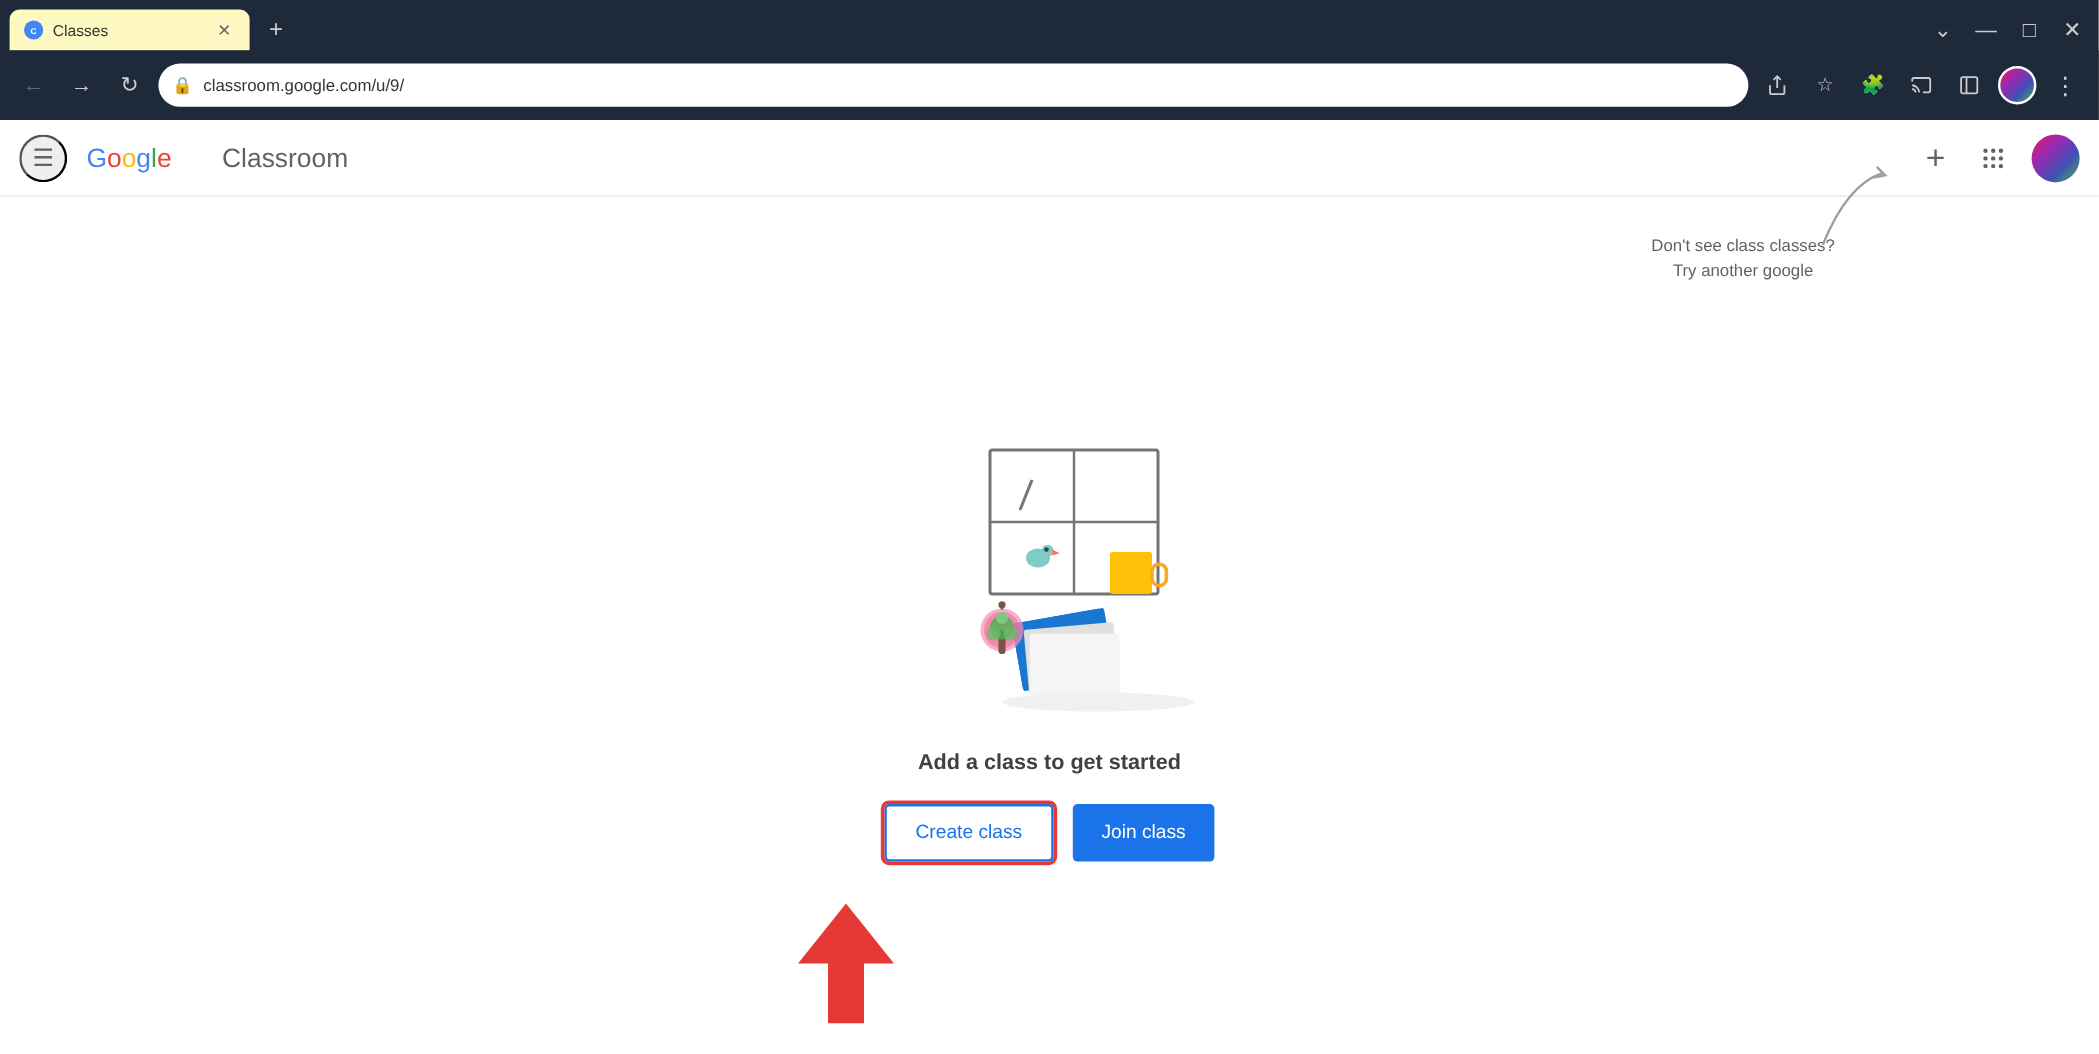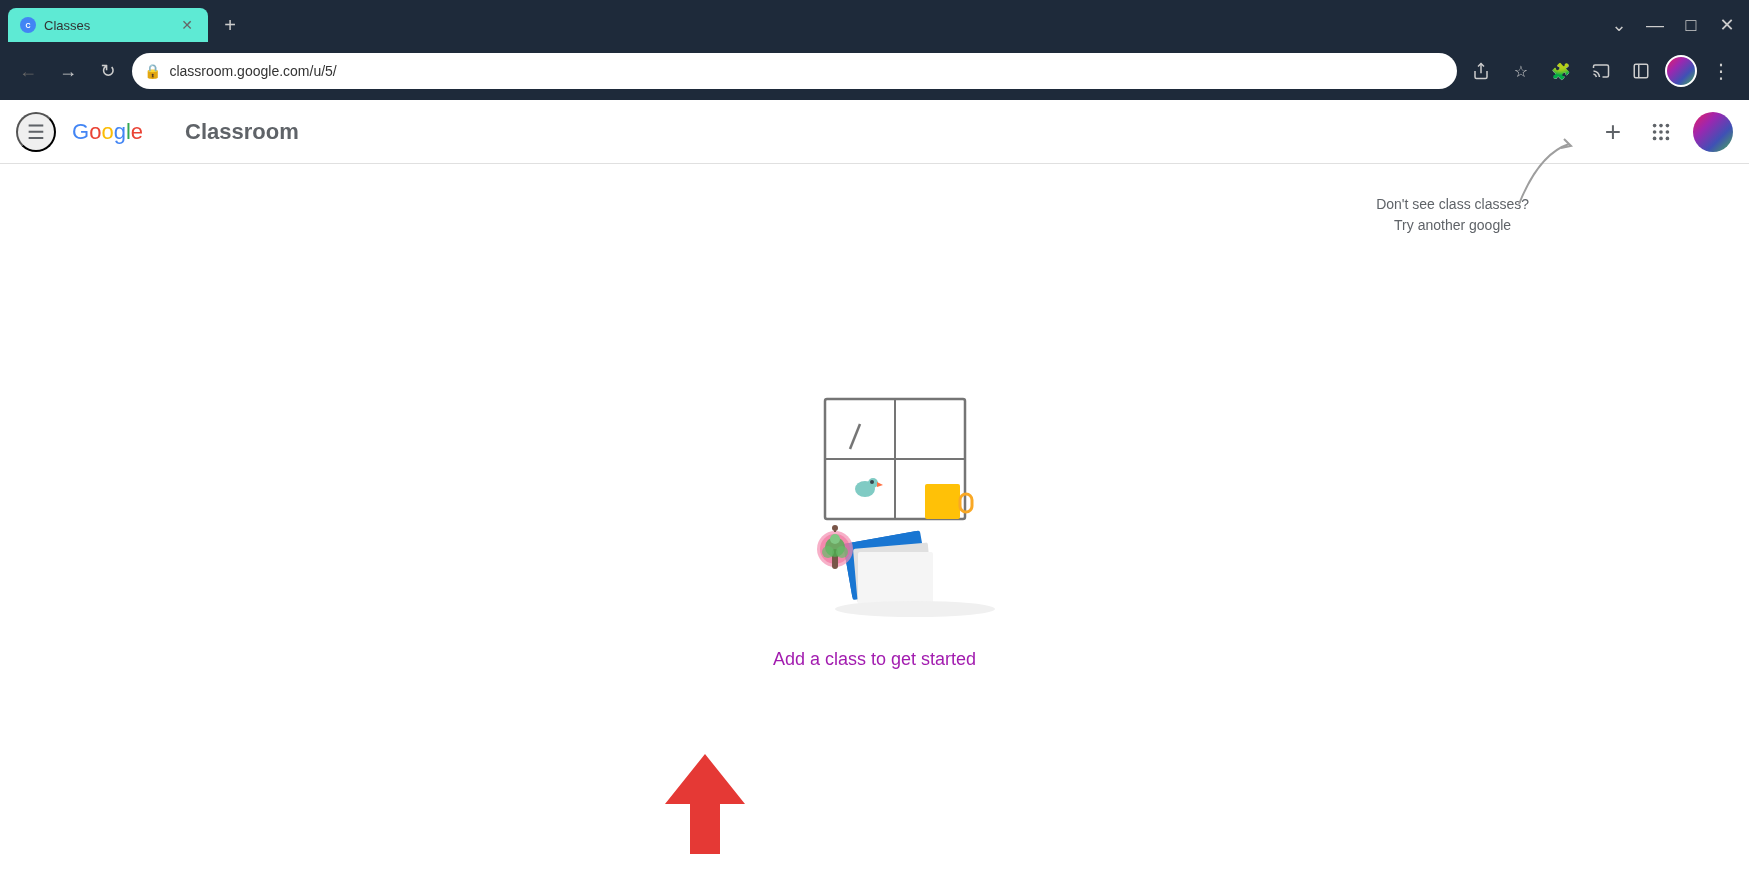--- a/index.html
+++ b/index.html
@@ -12,21 +12,21 @@
       display: flex;
       flex-direction: column;
     }
     .browser-tabs {
       display: flex;
       align-items: center;
       padding: 8px 8px 0 8px;
       height: 42px;
     }
     .browser-tab {
-      background: #5eead4;
+      background: #fef9c3;
       border-radius: 8px 8px 0 0;
       display: flex;
       align-items: center;
       padding: 16px 12px;
       height: 34px;
       min-width: 200px;
       gap: 8px;
       color: #333;
       font-size: 13px;
     }
@@ -151,21 +151,21 @@
     .logo-g { color: #4285f4; }
     .logo-o1 { color: #ea4335; }
     .logo-o2 { color: #fbbc05; }
     .logo-g2 { color: #4285f4; }
     .logo-l { color: #34a853; }
     .logo-e { color: #ea4335; }
     .logo-classroom {
       font-size: 22px;
       color: #5f6368;
       margin-left: 4px;
-      font-weight: 700;
+      font-weight: 400;
     }
 
     .header-actions {
       margin-left: auto;
       display: flex; align-items: center; gap: 8px;
     }
     .header-icon-btn {
       width: 40px; height: 40px;
       display: flex; align-items: center; justify-content: center;
       cursor: pointer;
@@ -214,23 +214,23 @@
     
     .illustration {
       width: 280px;
       height: 280px;
       position: relative;
       margin-bottom: 20px;
     }
 
     .add-class-text {
       font-size: 18px;
-      color: #a21caf;
+      color: #404040;
       margin-bottom: 24px;
-      font-weight: 400;
+      font-weight: 700;
     }
 
     .buttons-row {
       display: flex;
       gap: 16px;
       align-items: center;
     }
 
     .btn-create-class {
       border: 2px solid #1a73e8;
@@ -293,21 +293,21 @@
       <span>□</span>
       <span>✕</span>
     </div>
   </div>
   <div class="browser-toolbar">
     <div class="nav-btn disabled">←</div>
     <div class="nav-btn">→</div>
     <div class="nav-btn">↻</div>
     <div class="address-bar">
       <span class="lock-icon">🔒</span>
-      <span class="url-text">classroom.google.com/u/5/</span>
+      <span class="url-text">classroom.google.com/u/9/</span>
     </div>
     <div class="toolbar-actions">
       <div class="toolbar-action-btn">
         <svg width="18" height="18" viewBox="0 0 24 24" fill="none" stroke="#ccc" stroke-width="2">
           <path d="M4 12v8a2 2 0 0 0 2 2h12a2 2 0 0 0 2-2v-8"></path>
           <polyline points="16,6 12,2 8,6"></polyline>
           <line x1="12" y1="2" x2="12" y2="15"></line>
         </svg>
       </div>
       <div class="toolbar-action-btn">☆</div>
@@ -406,20 +406,24 @@
 
       <line x1="100" y1="180" x2="100" y2="183" stroke="#795548" stroke-width="2"></line>
       <circle cx="100" cy="179" r="3" fill="#795548"></circle>
 
       <ellipse cx="180" cy="260" rx="80" ry="8" fill="#f0f0f0"></ellipse>
     </svg>
   </div>
 
   <p class="add-class-text">Add a class to get started</p>
 
+  <div class="buttons-row">
+    <button class="btn-create-class">Create class</button>
+    <button class="btn-join-class">Join class</button>
+  </div>
 
   <div class="red-arrow">
     <svg width="120" height="100" viewBox="0 0 120 100">
       <polygon points="60,0 100,50 75,50 75,100 45,100 45,50 20,50" fill="#e53935"></polygon>
     </svg>
   </div>
 
 </div>
 
 </body></html>

